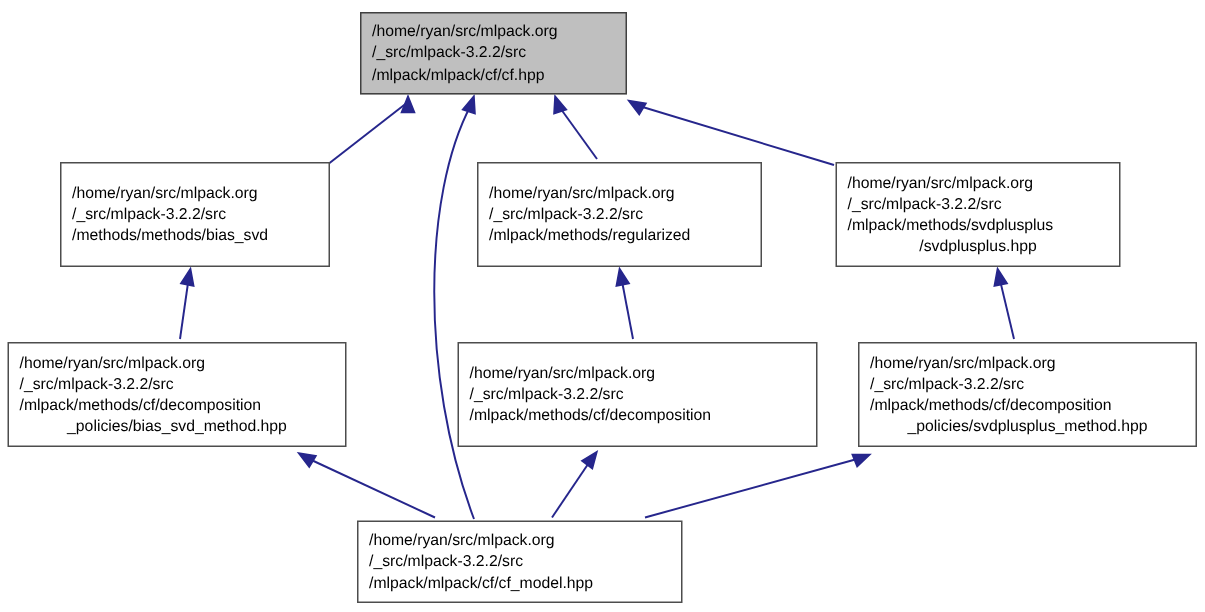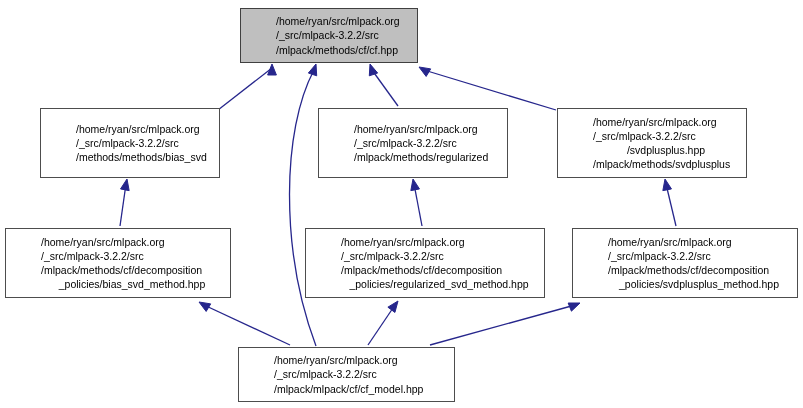--- a/index.html
+++ b/index.html
@@ -31,21 +31,20 @@
     color: #000000;
     font-size: 10.5px;
     line-height: 14.2px;
     display: flex;
     flex-direction: column;
     align-items: center;
     justify-content: center;
     white-space: pre;
     text-align: center;
     z-index: 2;
-    padding-left: 28px;
   }
   .node.root {
     background: #bfbfbf;
     border-color: #404040;
   }
   .node .ln {
     display: block;
     width: 100%;
   }
   .node .ln.l {
@@ -99,23 +98,23 @@
         <path d="M 368,345 L 395,305" fill="none" stroke="#26268c" stroke-width="1.3"></path>
         <polygon points="398,301 394.91999999999996,312.44 387.88,307.16" fill="#26268c" stroke="#26268c" stroke-width="1"></polygon>
       </g>
       <g>
         <path d="M 430,345 L 575,305" fill="none" stroke="#26268c" stroke-width="1.3"></path>
         <polygon points="580,303 571.4208753762201,311.1705948797903 568.1526374243041,303" fill="#26268c" stroke="#26268c" stroke-width="1"></polygon>
       </g>
     </svg>
 
   <div id="nodes-layer">
-      <div class="node root" style="left: 240px; top: 8px; width: 178px; height: 55px;"><span class="ln l">/home/ryan/src/mlpack.org</span><span class="ln l">/_src/mlpack-3.2.2/src</span><span class="ln l">/mlpack/methods/cf/cf.hpp</span></div>
+      <div class="node root" style="left: 240px; top: 8px; width: 178px; height: 55px;"><span class="ln l">/home/ryan/src/mlpack.org</span><span class="ln l">/_src/mlpack-3.2.2/src</span><span class="ln l">/mlpack/mlpack/cf/cf.hpp</span></div>
       <div class="node" style="left: 40px; top: 108px; width: 180px; height: 70px;"><span class="ln l">/home/ryan/src/mlpack.org</span><span class="ln l">/_src/mlpack-3.2.2/src</span><span class="ln l">/methods/methods/bias_svd</span></div>
       <div class="node" style="left: 318px; top: 108px; width: 190px; height: 70px;"><span class="ln l">/home/ryan/src/mlpack.org</span><span class="ln l">/_src/mlpack-3.2.2/src</span><span class="ln l">/mlpack/methods/regularized</span></div>
-      <div class="node" style="left: 557px; top: 108px; width: 190px; height: 70px;"><span class="ln l">/home/ryan/src/mlpack.org</span><span class="ln l">/_src/mlpack-3.2.2/src</span><span class="ln c">/svdplusplus.hpp</span><span class="ln l">/mlpack/methods/svdplusplus</span></div>
+      <div class="node" style="left: 557px; top: 108px; width: 190px; height: 70px;"><span class="ln l">/home/ryan/src/mlpack.org</span><span class="ln l">/_src/mlpack-3.2.2/src</span><span class="ln l">/mlpack/methods/svdplusplus</span><span class="ln c">/svdplusplus.hpp</span></div>
       <div class="node" style="left: 5px; top: 228px; width: 226px; height: 70px;"><span class="ln l">/home/ryan/src/mlpack.org</span><span class="ln l">/_src/mlpack-3.2.2/src</span><span class="ln l">/mlpack/methods/cf/decomposition</span><span class="ln c">_policies/bias_svd_method.hpp</span></div>
-      <div class="node" style="left: 305px; top: 228px; width: 240px; height: 70px;"><span class="ln l">/home/ryan/src/mlpack.org</span><span class="ln l">/_src/mlpack-3.2.2/src</span><span class="ln l">/mlpack/methods/cf/decomposition</span><span class="ln c">_policies/regularized_svd_method.hpp</span></div>
+      <div class="node" style="left: 305px; top: 228px; width: 240px; height: 70px;"><span class="ln l">/home/ryan/src/mlpack.org</span><span class="ln l">/_src/mlpack-3.2.2/src</span><span class="ln l">/mlpack/methods/cf/decomposition</span></div>
       <div class="node" style="left: 572px; top: 228px; width: 226px; height: 70px;"><span class="ln l">/home/ryan/src/mlpack.org</span><span class="ln l">/_src/mlpack-3.2.2/src</span><span class="ln l">/mlpack/methods/cf/decomposition</span><span class="ln c">_policies/svdplusplus_method.hpp</span></div>
       <div class="node" style="left: 238px; top: 347px; width: 217px; height: 55px;"><span class="ln l">/home/ryan/src/mlpack.org</span><span class="ln l">/_src/mlpack-3.2.2/src</span><span class="ln l">/mlpack/mlpack/cf/cf_model.hpp</span></div>
     </div>
 
 </div>
 
 </body></html>

